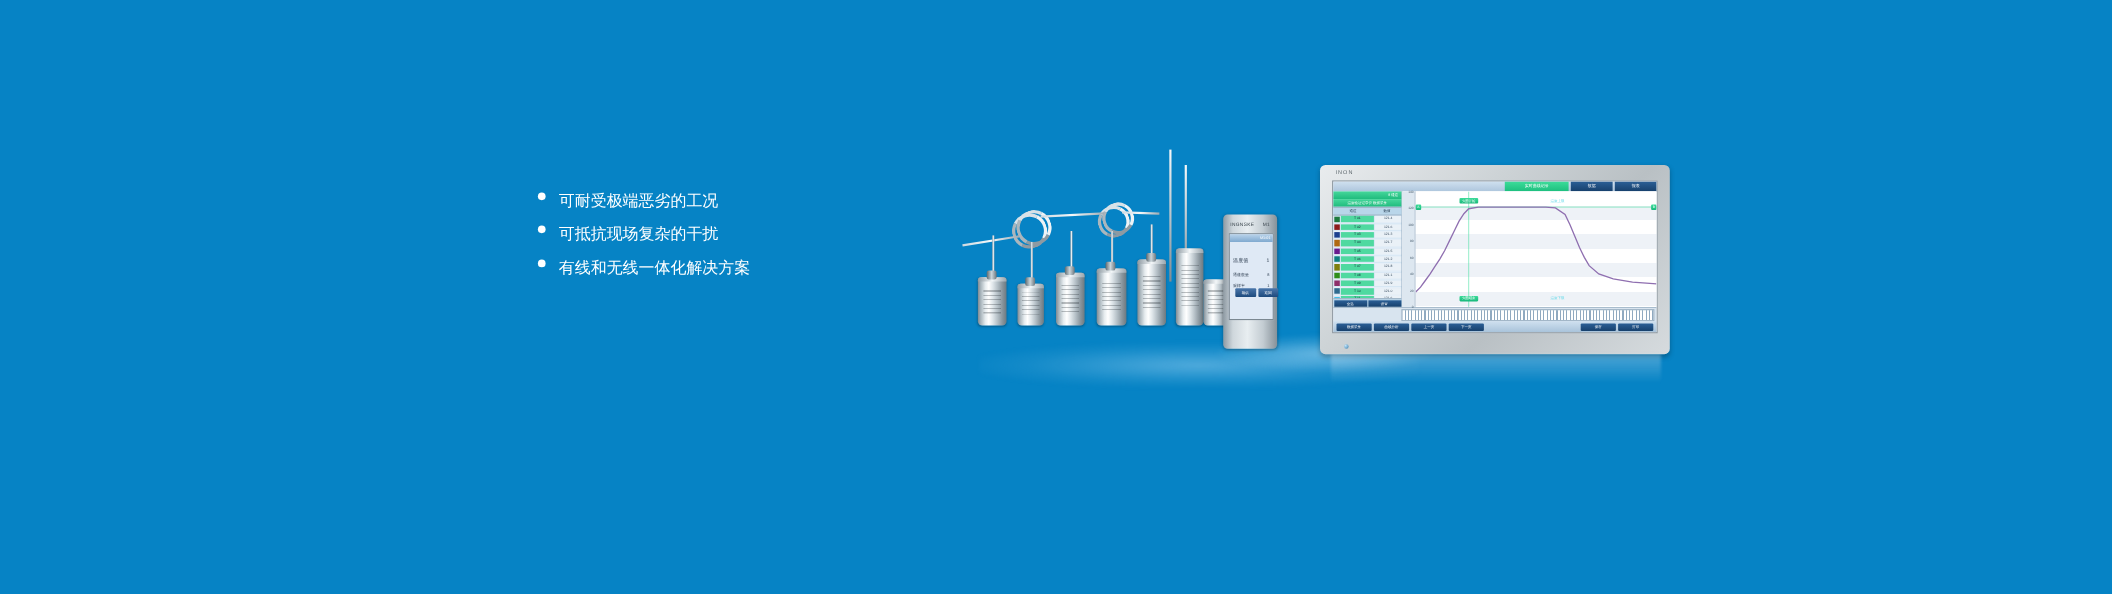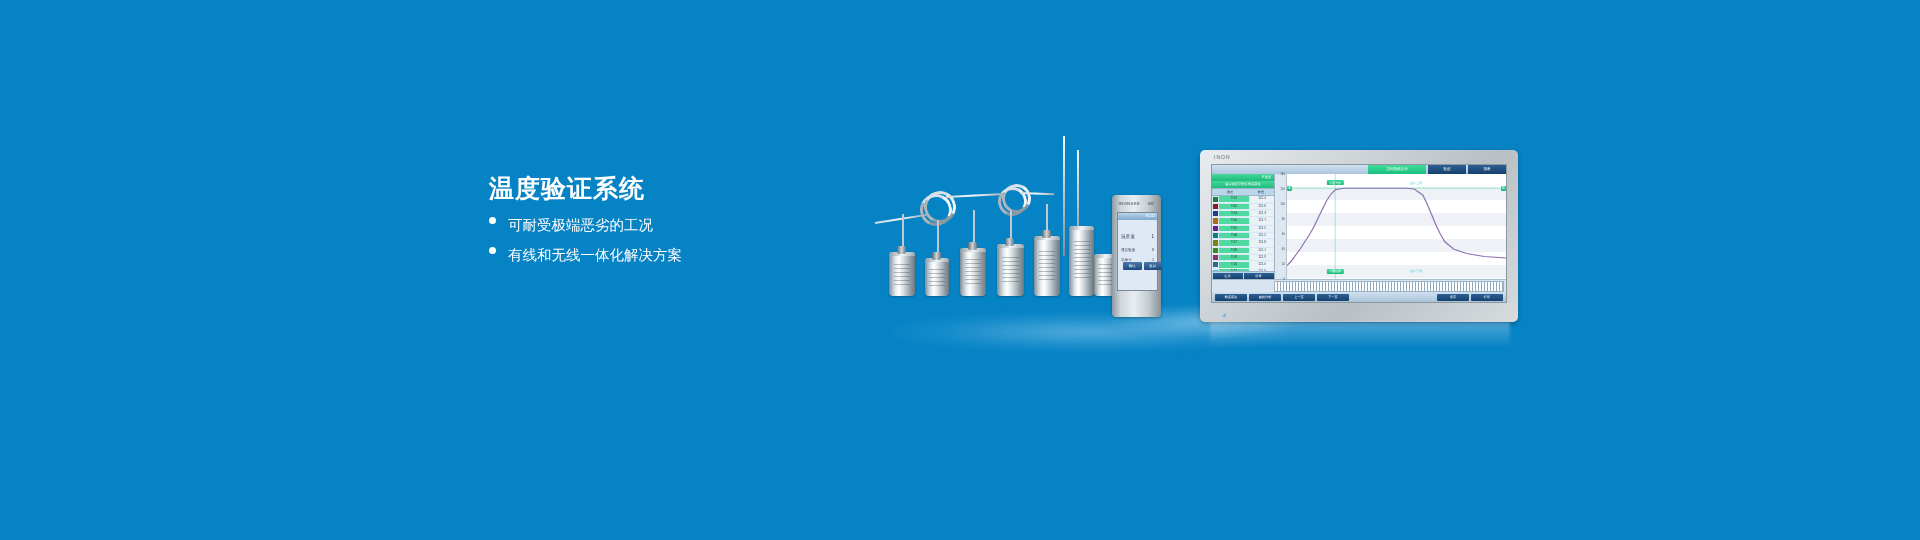--- a/index.html
+++ b/index.html
@@ -473,25 +473,28 @@
     background: linear-gradient(180deg, rgba(210,230,245,0.35), rgba(6,131,197,0));
     filter: blur(1.5px);
   }
 </style>
 </head>
 <body>
 
 <div class="banner">
 
   <div class="copy">
-    <h1 class="headline">温度验证系统</h1>
     <ul class="bullets">
       <li class="bullet">
         <span class="bullet-dot"></span>
         <span>可耐受极端恶劣的工况</span>
+      </li>
+      <li class="bullet">
+        <span class="bullet-dot"></span>
+        <span>可抵抗现场复杂的干扰</span>
       </li>
       <li class="bullet">
         <span class="bullet-dot"></span>
         <span>有线和无线一体化解决方案</span>
       </li>
     </ul>
   </div>
 
   <div class="products">
 

